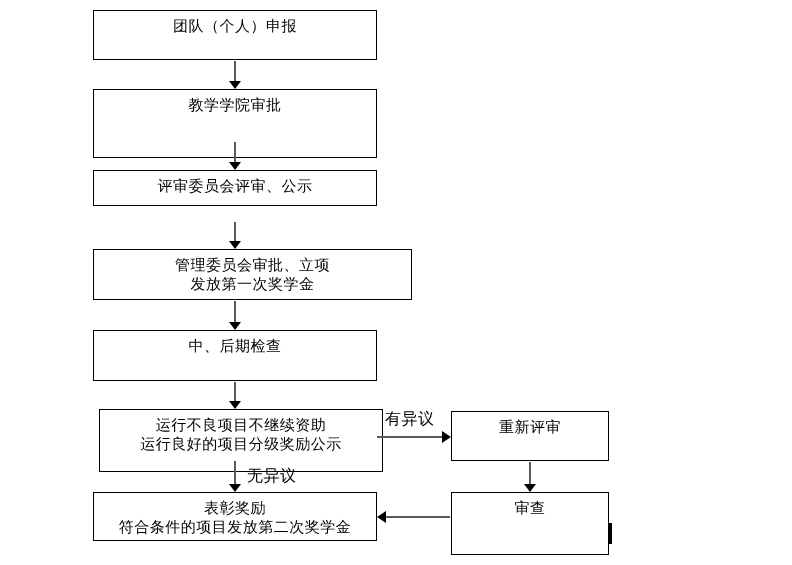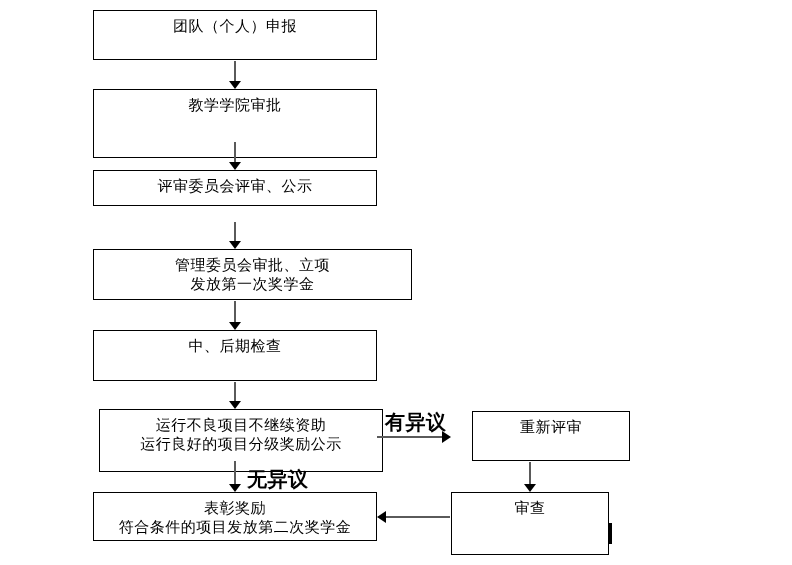--- a/index.html
+++ b/index.html
@@ -20,21 +20,21 @@
   .varrow .head{position:absolute;left:0;bottom:0;width:0;height:0;
     border-left:6px solid transparent;border-right:6px solid transparent;border-top:8px solid #000;}
   .harrow{position:absolute;height:12px;}
   .harrow .shaft{position:absolute;top:5px;height:2px;background:#5a5a5a;}
   .harrow.right .shaft{left:0;right:8px;}
   .harrow.right .head{position:absolute;right:0;top:0;width:0;height:0;
     border-top:6px solid transparent;border-bottom:6px solid transparent;border-left:9px solid #000;}
   .harrow.left .shaft{left:8px;right:0;}
   .harrow.left .head{position:absolute;left:0;top:0;width:0;height:0;
     border-top:6px solid transparent;border-bottom:6px solid transparent;border-right:9px solid #000;}
-  .edge-label{position:absolute;font-size:20px;white-space:nowrap;letter-spacing:0.5px;font-weight:bold;}
+  .edge-label{position:absolute;font-size:16px;white-space:nowrap;letter-spacing:0.5px;}
   .caret{position:absolute;left:608px;top:523px;width:4px;height:21px;background:#000;}
 </style>
 </head>
 <body>
 
 <div id="canvas">
 
   <div class="node" style="left:93px;top:10px;width:284px;height:50px">
     <span class="line">团队（个人）申报</span>
   </div>
@@ -59,21 +59,21 @@
   <div class="node" style="left:99px;top:409px;width:284px;height:63px">
     <span class="line">运行不良项目不继续资助</span>
     <span class="line">运行良好的项目分级奖励公示</span>
   </div>
 
   <div class="node" style="left:93px;top:492px;width:284px;height:49px">
     <span class="line">表彰奖励</span>
     <span class="line">符合条件的项目发放第二次奖学金</span>
   </div>
 
-  <div class="node" style="left:472px;top:411px;width:158px;height:50px">
+  <div class="node" style="left:451px;top:411px;width:158px;height:50px">
     <span class="line">重新评审</span>
   </div>
 
   <div class="node" style="left:451px;top:492px;width:158px;height:63px">
     <span class="line">审查</span>
   </div>
 
   <div class="varrow" style="left:229px;top:61px;height:28px">
       <i class="shaft"></i>
       <i class="head"></i>

